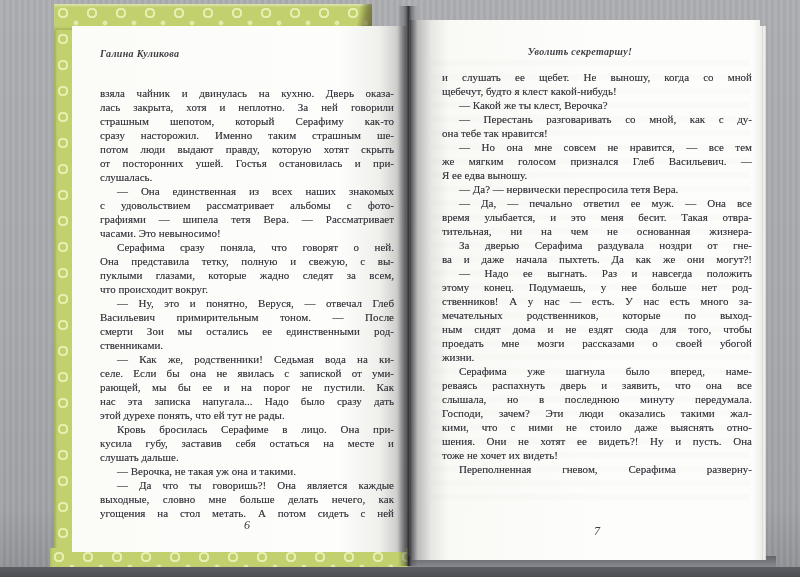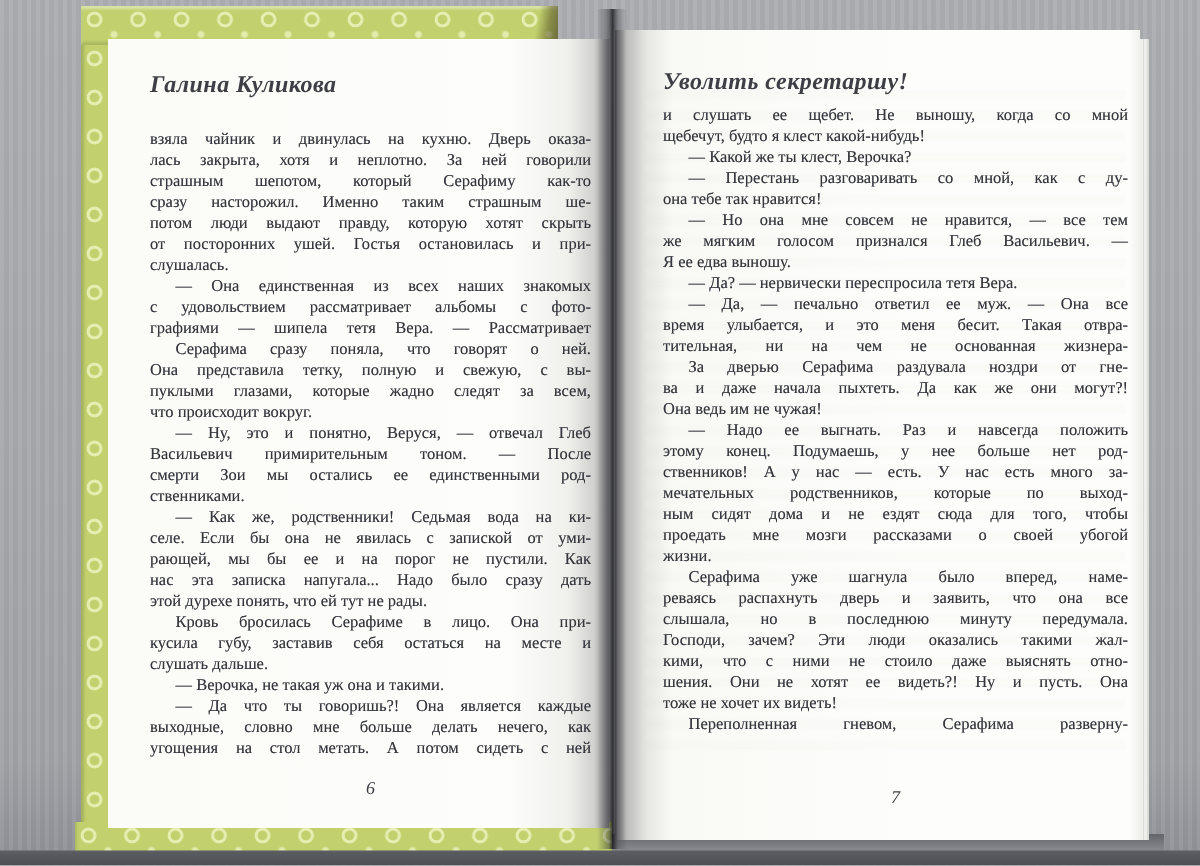--- a/index.html
+++ b/index.html
@@ -57,24 +57,24 @@
   }
   
   .bleed{
     position:absolute;inset:40px 10px 60px 20px;pointer-events:none;opacity:.55;
     background:repeating-linear-gradient(180deg,rgba(150,158,120,0.055) 0 6px,rgba(150,158,120,0) 6px 14px);
     filter:blur(1px);
   }
   
   .running-header{
     position:absolute;font-weight:bold;font-style:italic;
-    font-size:16px;color:#3e3f45;letter-spacing:.3px;
+    font-size:10px;color:#3e3f45;letter-spacing:.3px;
   }
   .page-left .running-header{left:28px;top:22px;}
-  .page-right .running-header{left:32px;top:26px;width:310px;text-align:left;padding-right:34px;box-sizing:border-box;}
+  .page-right .running-header{left:32px;top:26px;width:310px;text-align:center;padding-right:34px;box-sizing:border-box;}
   .textblock{
     position:absolute;font-size:11px;line-height:14px;color:#35363c;
     text-shadow:0 0 .4px rgba(70,70,80,0.55);
   }
   .page-left .textblock{left:28px;top:48px;width:294px;margin-top:12px;}
   .page-right .textblock{left:32px;top:50px;width:310px;}
   .line{height:14px;text-align:justify;text-align-last:justify;white-space:nowrap;overflow:visible;}
   .line.para-end{text-align-last:left;}
   .line.indent{text-indent:17px;}
   .page-number{
@@ -102,20 +102,21 @@
       <div class="line">взяла чайник и двинулась на кухню. Дверь оказа-</div>
       <div class="line">лась закрыта, хотя и неплотно. За ней говорили</div>
       <div class="line">страшным шепотом, который Серафиму как-то</div>
       <div class="line">сразу насторожил. Именно таким страшным ше-</div>
       <div class="line">потом люди выдают правду, которую хотят скрыть</div>
       <div class="line">от посторонних ушей. Гостья остановилась и при-</div>
       <div class="line para-end">слушалась.</div>
       <div class="line indent">— Она единственная из всех наших знакомых</div>
       <div class="line">с удовольствием рассматривает альбомы с фото-</div>
       <div class="line">графиями — шипела тетя Вера. — Рассматривает</div>
+      <div class="line para-end">часами. Это невыносимо!</div>
       <div class="line indent">Серафима сразу поняла, что говорят о ней.</div>
       <div class="line">Она представила тетку, полную и свежую, с вы-</div>
       <div class="line">пуклыми глазами, которые жадно следят за всем,</div>
       <div class="line para-end">что происходит вокруг.</div>
       <div class="line indent">— Ну, это и понятно, Веруся, — отвечал Глеб</div>
       <div class="line">Васильевич примирительным тоном. — После</div>
       <div class="line">смерти Зои мы остались ее единственными род-</div>
       <div class="line para-end">ственниками.</div>
       <div class="line indent">— Как же, родственники! Седьмая вода на ки-</div>
       <div class="line">селе. Если бы она не явилась с запиской от уми-</div>
@@ -144,21 +145,20 @@
       <div class="line para-end">она тебе так нравится!</div>
       <div class="line indent">— Но она мне совсем не нравится, — все тем</div>
       <div class="line">же мягким голосом признался Глеб Васильевич. —</div>
       <div class="line para-end">Я ее едва выношу.</div>
       <div class="line indent para-end">— Да? — нервически переспросила тетя Вера.</div>
       <div class="line indent">— Да, — печально ответил ее муж. — Она все</div>
       <div class="line">время улыбается, и это меня бесит. Такая отвра-</div>
       <div class="line">тительная, ни на чем не основанная жизнера-</div>
       <div class="line indent">За дверью Серафима раздувала ноздри от гне-</div>
       <div class="line">ва и даже начала пыхтеть. Да как же они могут?!</div>
-      <div class="line para-end">Она ведь им не чужая!</div>
       <div class="line indent">— Надо ее выгнать. Раз и навсегда положить</div>
       <div class="line">этому конец. Подумаешь, у нее больше нет род-</div>
       <div class="line">ственников! А у нас — есть. У нас есть много за-</div>
       <div class="line">мечательных родственников, которые по выход-</div>
       <div class="line">ным сидят дома и не ездят сюда для того, чтобы</div>
       <div class="line">проедать мне мозги рассказами о своей убогой</div>
       <div class="line para-end">жизни.</div>
       <div class="line indent">Серафима уже шагнула было вперед, наме-</div>
       <div class="line">реваясь распахнуть дверь и заявить, что она все</div>
       <div class="line">слышала, но в последнюю минуту передумала.</div>

